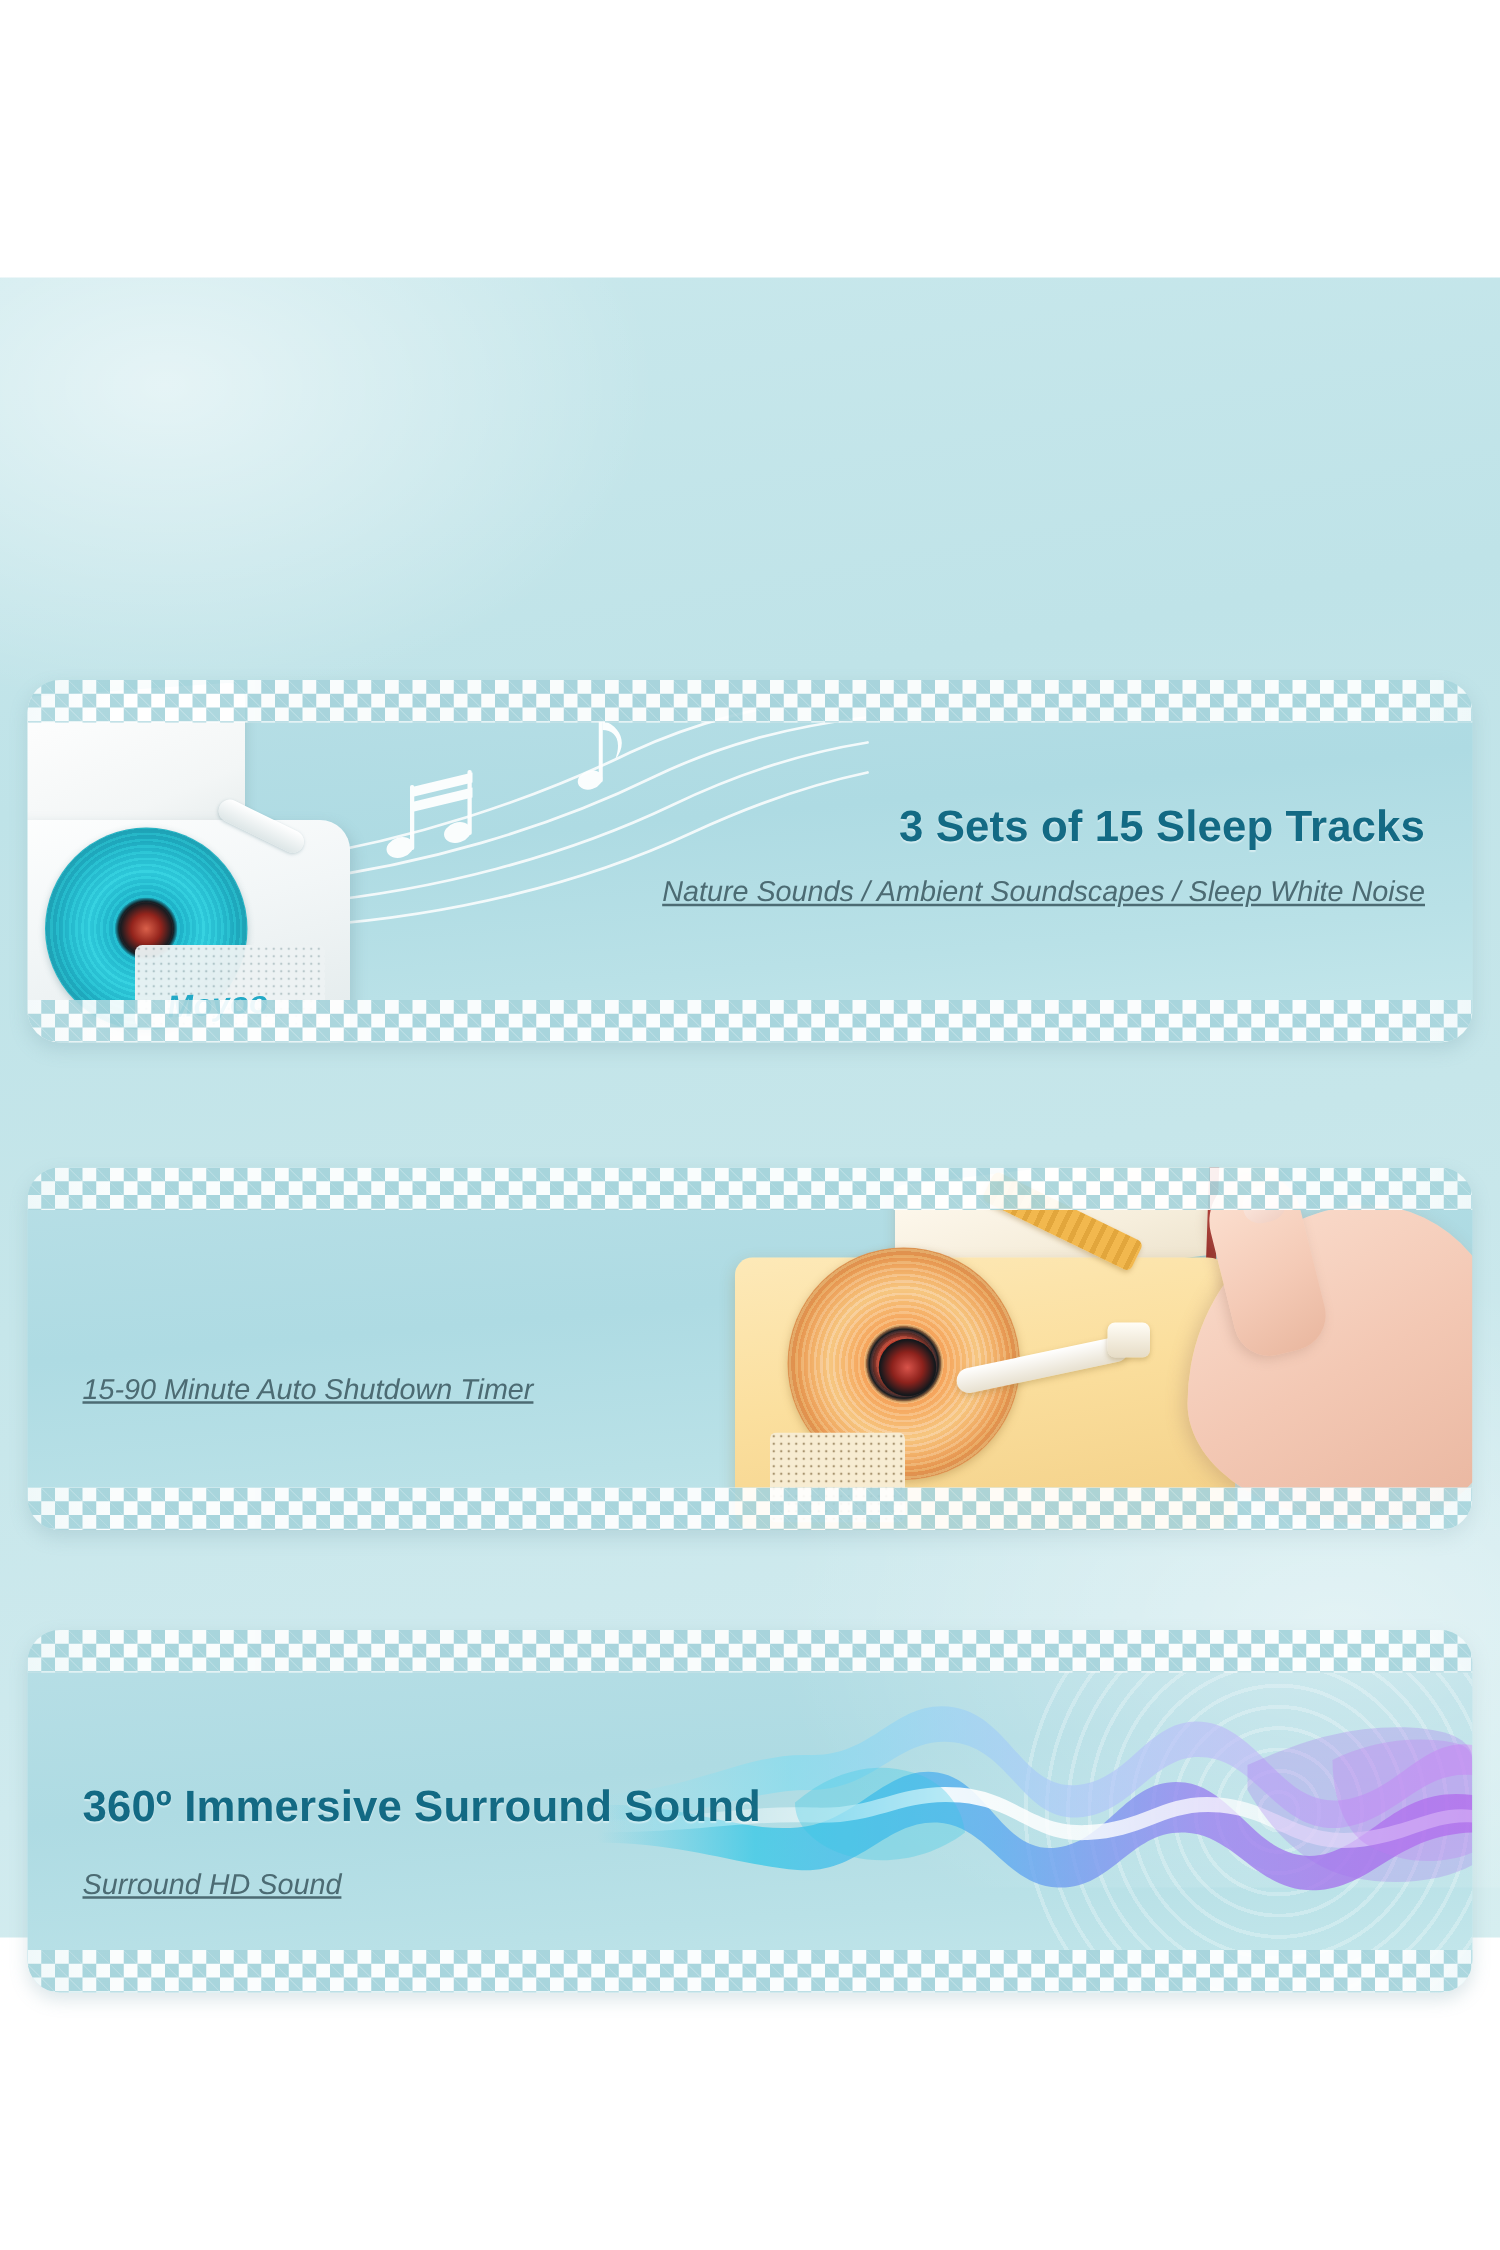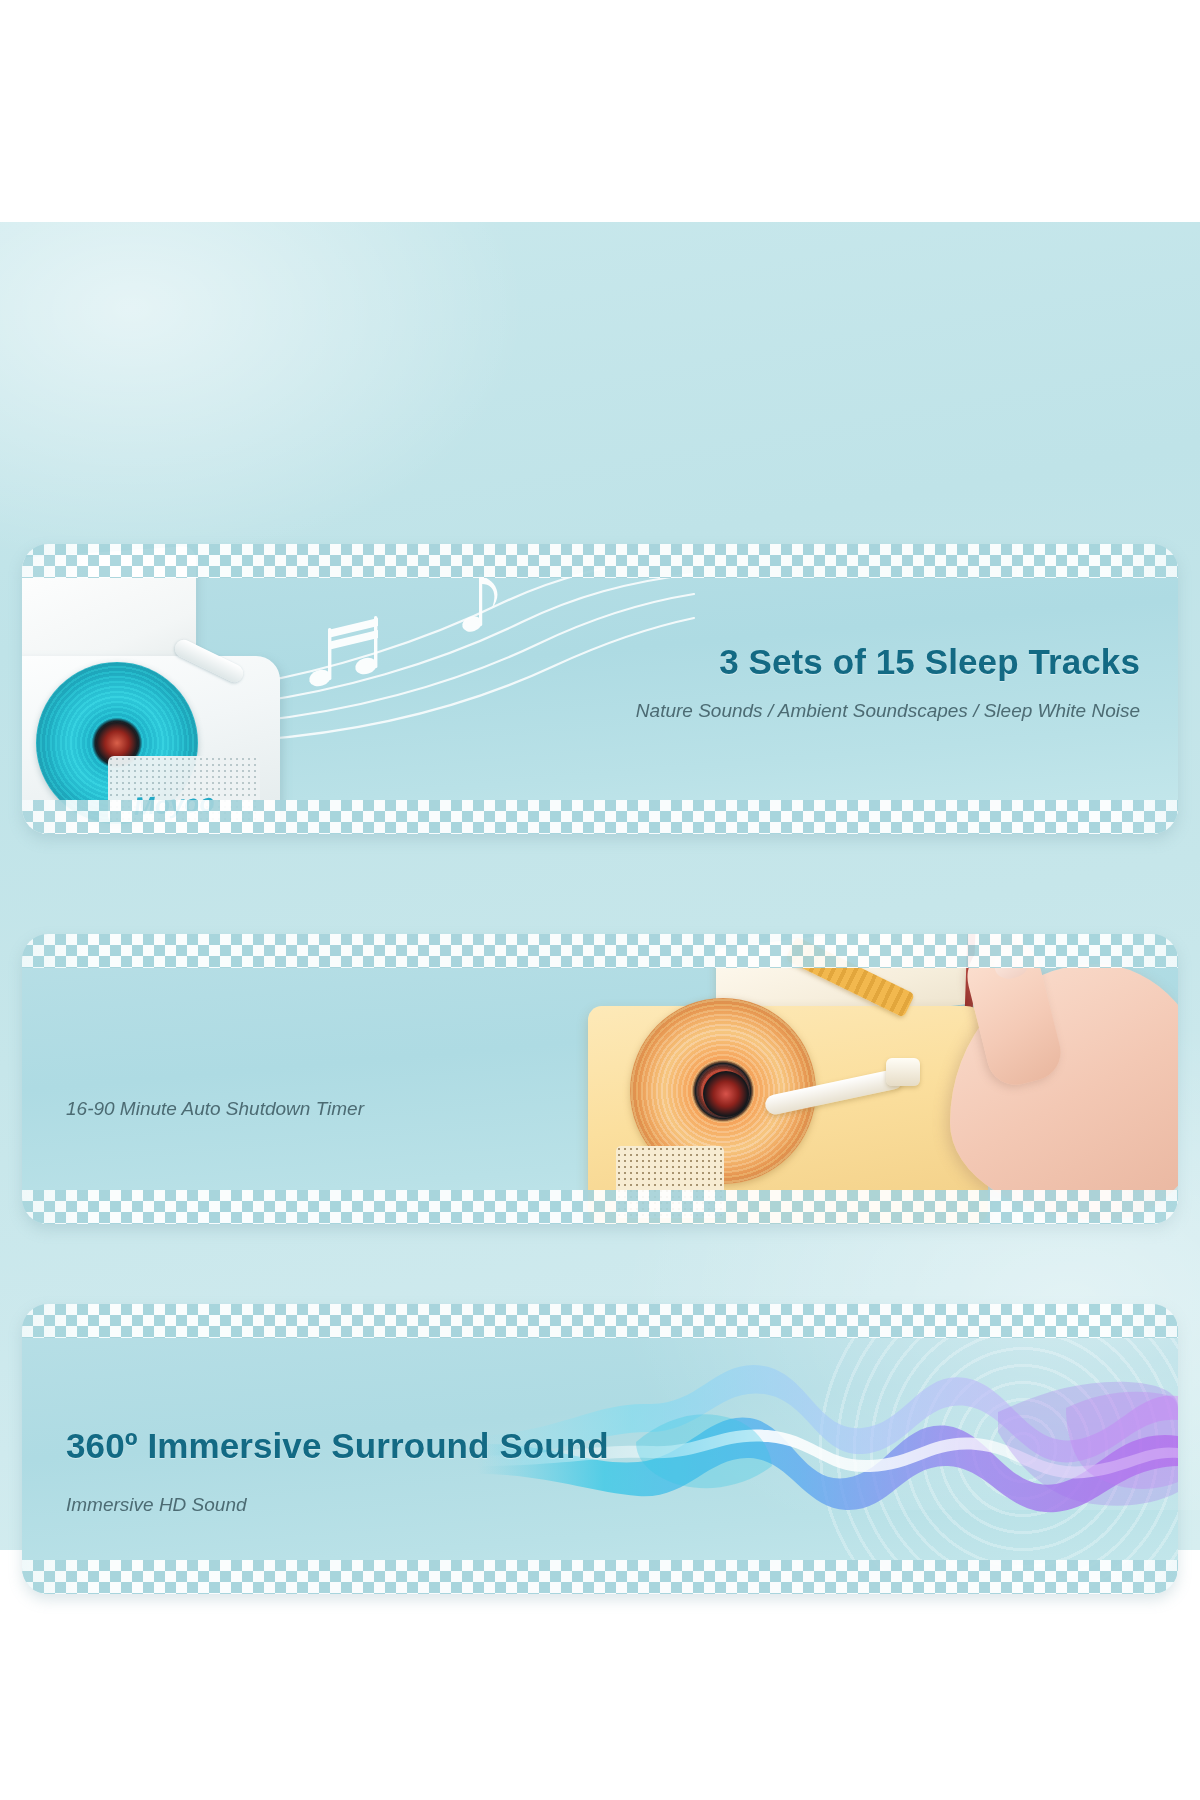--- a/index.html
+++ b/index.html
@@ -89,25 +89,26 @@
     font-size: 35px;
     font-weight: bold;
     color: #136a84;
     letter-spacing: .1px;
     white-space: nowrap;
     text-shadow: 0 1px 1px rgba(255,255,255,.45);
     z-index: 5;
   }
   .subheading {
     position: absolute;
-    font-size: 19px;
+    font-size: 23px;
     font-style: italic;
     color: #4c6b73;
     white-space: nowrap;
     z-index: 5;
+    text-decoration: underline;
   }
 
   
   #p1-heading { right: 38px; top: 64px; }
   #p1-sub     { right: 38px; top: 122px; }
   
   #p2-heading { left: 44px; top: 66px; }
   #p2-sub     { left: 44px; top: 130px; }
   
   #p3-heading { left: 44px; top: 88px; }
@@ -373,21 +374,21 @@
         <div class="subheading" id="p1-sub">Nature Sounds / Ambient Soundscapes / Sleep White Noise</div>
       </div>
     </div>
 
     <div class="panel" id="panel-2">
       <div class="checker top"></div>
       <div class="checker bottom"></div>
 
       <div class="panel-body">
 
-        <div class="subheading" id="p2-sub">16-90 Minute Auto Shutdown Timer</div>
+        <div class="subheading" id="p2-sub">15-90 Minute Auto Shutdown Timer</div>
 
         <div id="p2-art">
           <div class="dev2-lid"></div>
           <div class="dev2-lid-edge"></div>
           <div class="dev2-base"></div>
           <div class="dev2-disc"></div>
           <div class="dev2-hub"></div>
           <div class="dev2-slider"></div>
           <div class="dev2-arm"></div>
           <div class="dev2-knob"></div>
@@ -399,21 +400,21 @@
       </div>
     </div>
 
     <div class="panel" id="panel-3">
       <div class="checker top"></div>
       <div class="checker bottom"></div>
 
       <div class="panel-body">
 
         <div class="heading" id="p3-heading">360º Immersive Surround Sound</div>
-        <div class="subheading" id="p3-sub">Immersive HD Sound</div>
+        <div class="subheading" id="p3-sub">Surround HD Sound</div>
 
         <div id="p3-art">
           <div class="ripples"></div>
           <svg width="700" height="240" viewBox="0 0 700 240" style="position:absolute;left:0;top:12px">
             <defs>
               <linearGradient id="wgA" x1="0" y1="0" x2="1" y2="0">
                 <stop offset="0%" stop-color="#35c8e8" stop-opacity="0"></stop>
                 <stop offset="18%" stop-color="#2fc6e6" stop-opacity=".85"></stop>
                 <stop offset="46%" stop-color="#59a8f0" stop-opacity=".9"></stop>
                 <stop offset="70%" stop-color="#9b7ef0" stop-opacity=".9"></stop>

